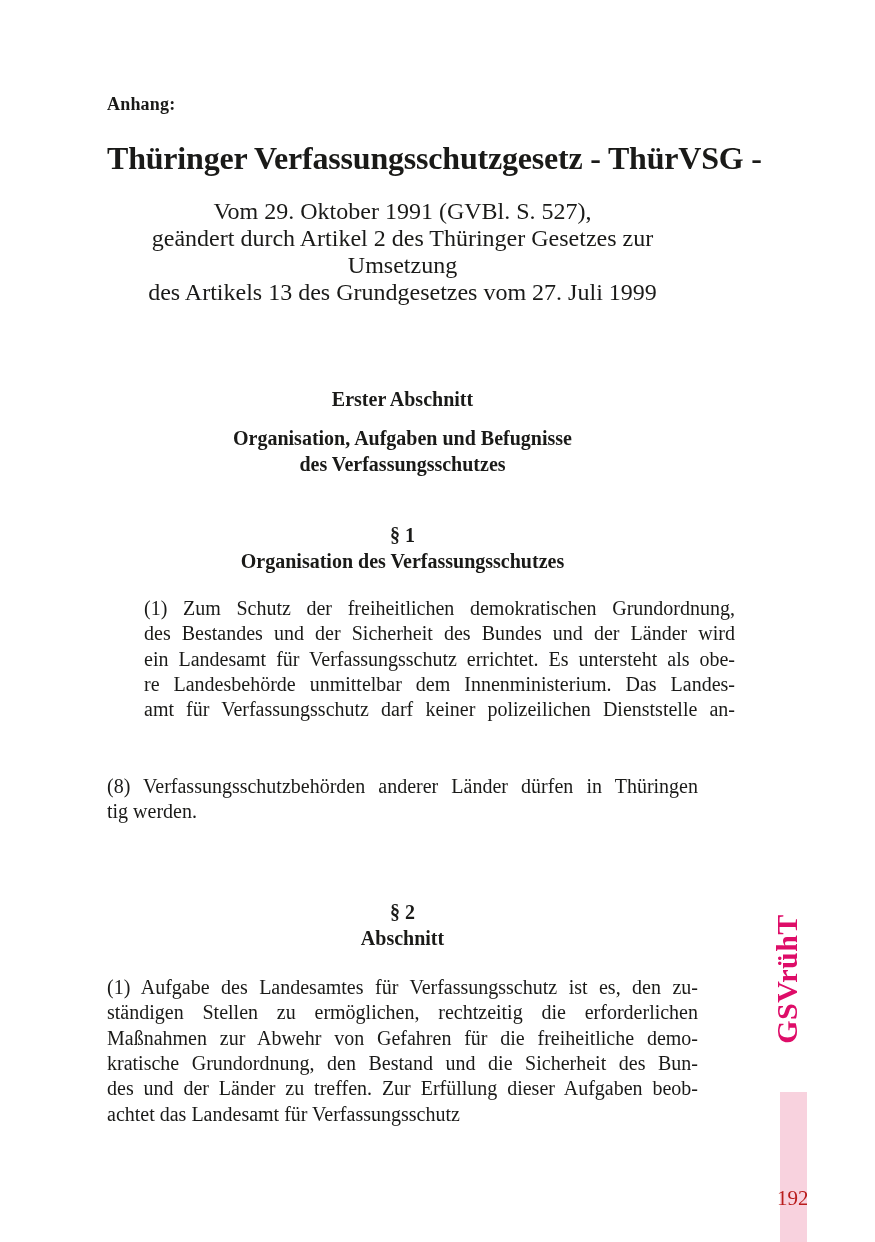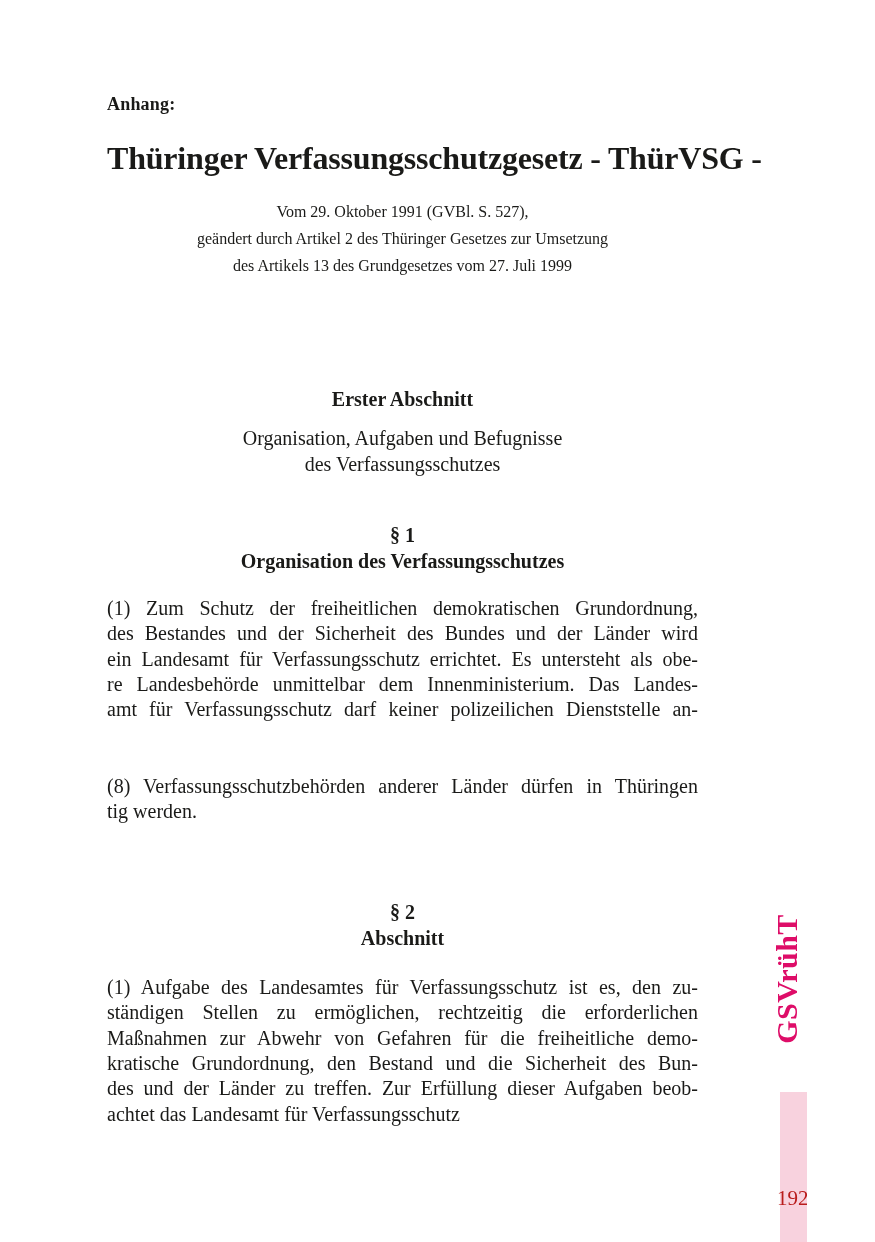--- a/index.html
+++ b/index.html
@@ -29,52 +29,52 @@
   }
   .doc-title {
     top: 140px;
     font-size: 32px;
     font-weight: bold;
     white-space: nowrap;
     letter-spacing: -0.2px;
   }
   .amendment {
     top: 198px;
-    font-size: 16px;
+    font-size: 24px;
     line-height: 27px;
   }
   .citation {
     top: 287px;
     font-size: 20px;
   }
   .chapter-title {
     top: 388px;
     font-size: 20px;
     font-weight: bold;
     text-align: center;
   }
   .chapter-subtitle {
     top: 426px;
     font-size: 20px;
-    font-weight: normal;
+    font-weight: bold;
     line-height: 25.5px;
   }
   .section-head {
     font-size: 20px;
     font-weight: bold;
     line-height: 26px;
   }
   .sec1-head { top: 522px; }
   .sec2-head { top: 899px; }
 
   .body-text {
     font-size: 20px;
     line-height: 25.33px;
   }
-  .p1 { top: 596px; }
+  .p1 { top: 596px; margin-left: 37px; }
   .p2 { top: 774px; }
   .p3 { top: 975px; }
 
   .jline { text-align: justify; text-align-last: justify; }
   .jline.last { text-align: left; text-align-last: auto; }
   .cline { text-align: center; }
   .cline.last { text-align: center; }
 
   .margin-tab {
     left: 707px;

